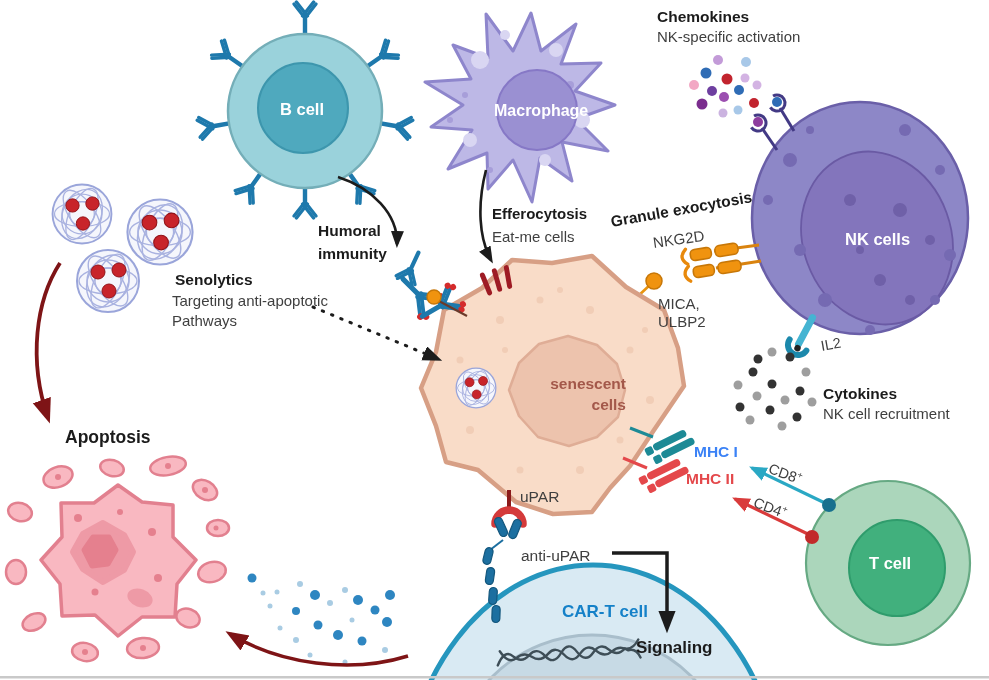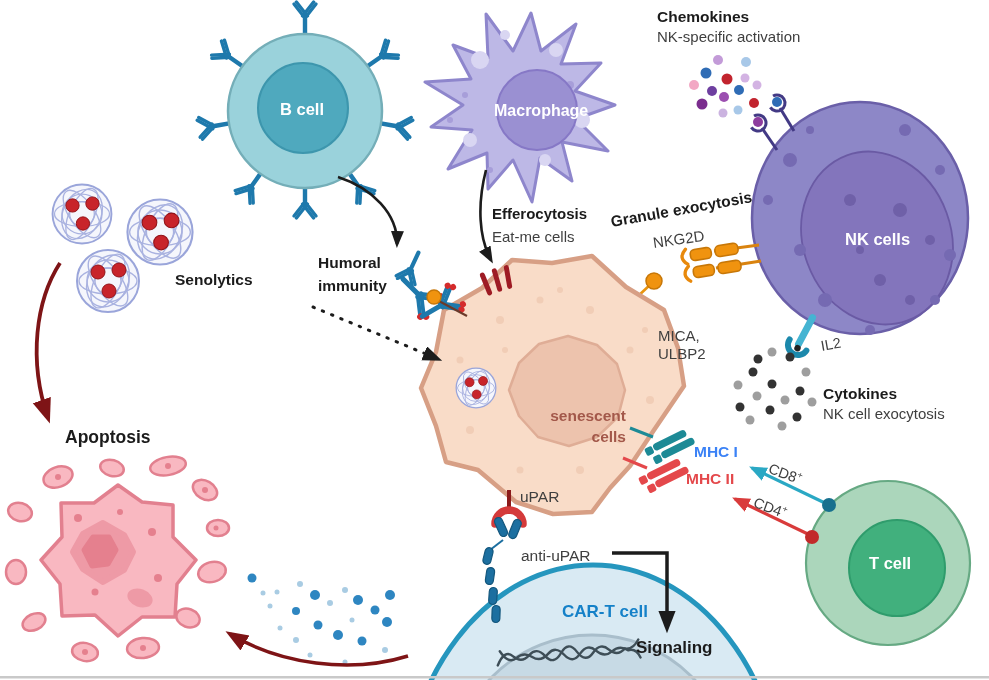--- a/index.html
+++ b/index.html
@@ -1,21 +1,21 @@
 <!DOCTYPE html>
 <html><head>
 <meta charset="utf-8">
 <style>
   html,body{margin:0;padding:0;background:#ffffff;}
   #stage{position:relative;width:989px;height:680px;overflow:hidden;background:#ffffff;
          font-family:"Liberation Sans","DejaVu Sans",sans-serif;}
   #art{position:absolute;left:0;top:0;}
   .lbl{position:absolute;white-space:nowrap;font-size:15px;line-height:1.2;color:#3f3f3f;}
   .b{font-weight:700;color:#1b1b1b;}
-  .pre{white-space:pre-line;margin-top:32px;}
+  .pre{white-space:pre-line;}
   .white{color:#ffffff;font-weight:700;font-size:16px;}
   .big{font-size:16.5px;}
   .rot-10{transform:rotate(-10deg);transform-origin:left center;}
   .rot-8{transform:rotate(-8deg);transform-origin:left center;}
   .rot20{transform:rotate(20deg);transform-origin:left center;}
   .ctr{text-align:right;}
   sup{font-size:9px;vertical-align:super;}
 </style>
 </head>
 <body>
@@ -372,28 +372,30 @@
 
 <div class="lbl b" style="left:657px;top:8px;font-size:15.5px">Chemokines</div>
 <div class="lbl" style="left:657px;top:28px">NK-specific activation</div>
 <div class="lbl b rot-10" style="left:611px;top:213px;font-size:15.5px">Granule exocytosis</div>
 <div class="lbl rot-8" style="left:653px;top:234px">NKG2D</div>
 <div class="lbl pre" style="left:658px;top:295px">MICA,
 ULBP2</div>
 <div class="lbl white big" style="left:845px;top:230px">NK cells</div>
 <div class="lbl rot-10" style="left:821px;top:338px;font-size:14.5px">IL2</div>
 <div class="lbl b" style="left:823px;top:385px;font-size:15.5px">Cytokines</div>
-<div class="lbl" style="left:823px;top:405px">NK cell exocytosis</div>
+<div class="lbl" style="left:823px;top:405px">NK cell recruitment</div>
 <div class="lbl white" style="left:494px;top:101px">Macrophage</div>
 <div class="lbl b" style="left:492px;top:205px;font-size:15px">Efferocytosis</div>
 <div class="lbl" style="left:492px;top:228px">Eat-me cells</div>
 <div class="lbl white big" style="left:280px;top:100px">B cell</div>
 <div class="lbl b pre" style="left:318px;top:219px;line-height:23px;font-size:15.5px">Humoral
 immunity</div>
 <div class="lbl b" style="left:175px;top:271px;font-size:15.5px">Senolytics</div>
+<div class="lbl pre" style="left:172px;top:291px;line-height:20px">Targeting anti-apoptotic
+Pathways</div>
 <div class="lbl b" style="left:65px;top:427px;font-size:17.5px">Apoptosis</div>
 <div class="lbl pre ctr" style="left:506px;top:373px;width:120px;color:#A3584A;font-weight:700;font-size:15.5px;line-height:21px">senescent
 cells</div>
 <div class="lbl" style="left:520px;top:488px;font-size:15.5px">uPAR</div>
 <div class="lbl" style="left:521px;top:547px;font-size:15.5px">anti-uPAR</div>
 <div class="lbl b" style="left:562px;top:602px;font-size:17px;color:#1581C8">CAR-T cell</div>
 <div class="lbl b" style="left:636px;top:638px;font-size:17px">Signaling</div>
 <div class="lbl b" style="left:694px;top:443px;font-size:15.5px;color:#3b82f6">MHC I</div>
 <div class="lbl b" style="left:686px;top:470px;font-size:15.5px;color:#E4484B">MHC II</div>
 <div class="lbl rot20" style="left:769px;top:459px;font-size:14.5px"><span>CD8</span><sup>+</sup></div>

